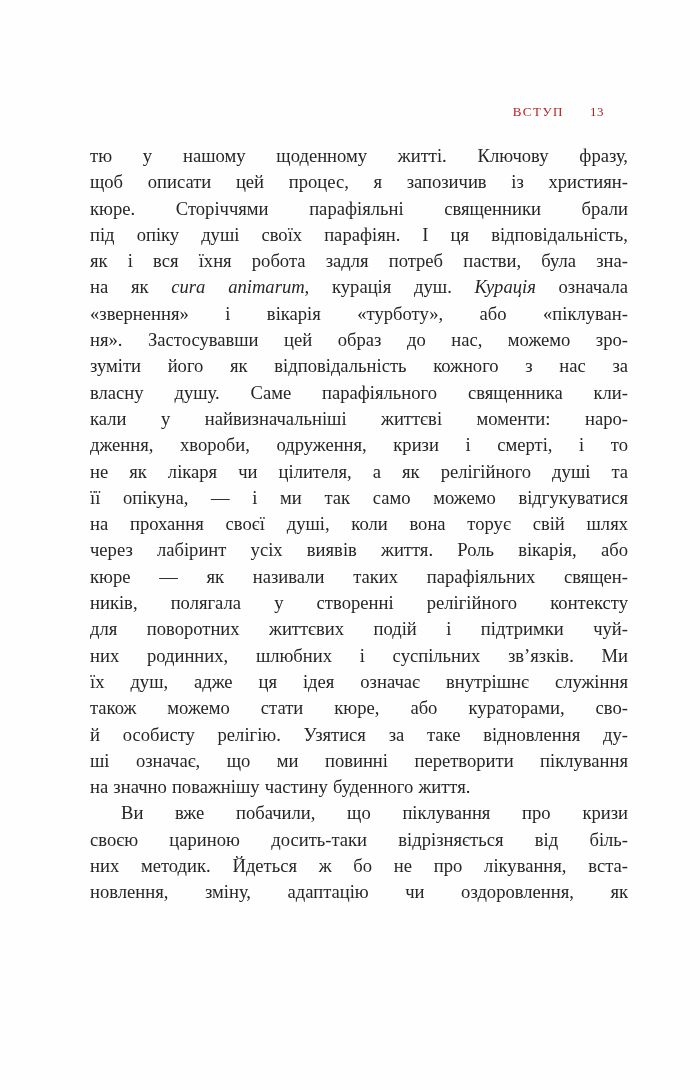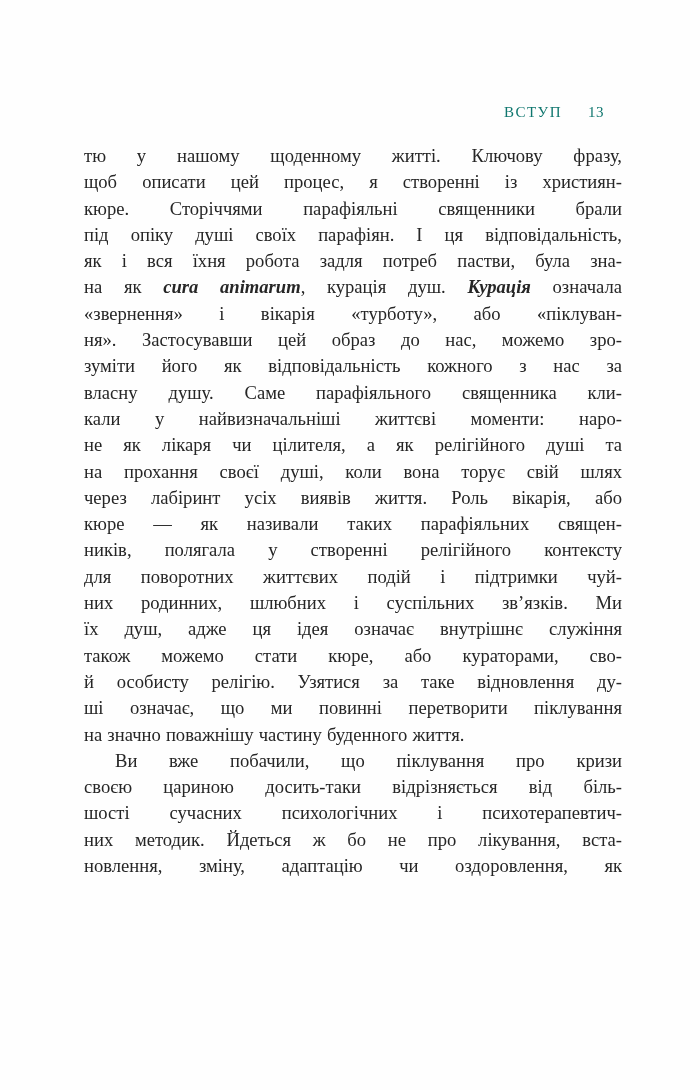--- a/index.html
+++ b/index.html
@@ -15,34 +15,34 @@
     font-family: "Liberation Serif", "DejaVu Serif", serif;
     color: #262626;
     overflow: hidden;
   }
   .running-head {
     position: absolute;
     top: 104px;
     left: 82px;
     width: 522px;
     text-align: right;
-    font-size: 15px;
-    color: #0f766e;
+    font-size: 13px;
+    color: #b91c1c;
     letter-spacing: 1.5px;
   }
   .running-head .section {
     margin-right: 26px;
   }
   .running-head .folio {
     letter-spacing: 0.5px;
   }
   .body-block {
     position: absolute;
     top: 143px;
-    left: 84px;
+    left: 90px;
     width: 538px;
   }
   .paragraph {
     margin: 0;
   }
   .line {
     font-size: 18.6px;
     line-height: 26.3px;
     text-align: justify;
     text-align-last: justify;
@@ -50,57 +50,57 @@
     word-spacing: 0.5px;
   }
   .line.last {
     text-align-last: left;
   }
   .line.indent {
     text-indent: 31px;
   }
   .italic {
     font-style: italic;
-    font-weight: bold;
   }
 </style>
 </head>
 <body>
 
 <div class="page">
   <div class="running-head">
     <span class="section">ВСТУП</span><span class="folio">13</span>
   </div>
   <div class="body-block">
       <div class="paragraph">
         <div class="line"><span>тю у нашому щоденному житті. Ключову фразу,</span></div>
-        <div class="line"><span>щоб описати цей процес, я створенні із християн-</span></div>
+        <div class="line"><span>щоб описати цей процес, я запозичив із християн-</span></div>
         <div class="line"><span>кюре. Сторіччями парафіяльні священники брали</span></div>
         <div class="line"><span>під опіку душі своїх парафіян. І ця відповідальність,</span></div>
         <div class="line"><span>як і вся їхня робота задля потреб пастви, була зна-</span></div>
         <div class="line"><span>на як </span><span class="italic">cura animarum</span><span>, курація душ. </span><span class="italic">Курація</span><span> означала</span></div>
         <div class="line"><span>«звернення» і вікарія «турботу», або «піклуван-</span></div>
         <div class="line"><span>ня». Застосувавши цей образ до нас, можемо зро-</span></div>
         <div class="line"><span>зуміти його як відповідальність кожного з нас за</span></div>
         <div class="line"><span>власну душу. Саме парафіяльного священника кли-</span></div>
         <div class="line"><span>кали у найвизначальніші життєві моменти: наро-</span></div>
+        <div class="line"><span>дження, хвороби, одруження, кризи і смерті, і то</span></div>
         <div class="line"><span>не як лікаря чи цілителя, а як релігійного душі та</span></div>
+        <div class="line"><span>її опікуна, — і ми так само можемо відгукуватися</span></div>
         <div class="line"><span>на прохання своєї душі, коли вона торує свій шлях</span></div>
         <div class="line"><span>через лабіринт усіх виявів життя. Роль вікарія, або</span></div>
         <div class="line"><span>кюре — як називали таких парафіяльних священ-</span></div>
         <div class="line"><span>ників, полягала у створенні релігійного контексту</span></div>
         <div class="line"><span>для поворотних життєвих подій і підтримки чуй-</span></div>
         <div class="line"><span>них родинних, шлюбних і суспільних зв’язків. Ми</span></div>
         <div class="line"><span>їх душ, адже ця ідея означає внутрішнє служіння</span></div>
         <div class="line"><span>також можемо стати кюре, або кураторами, сво-</span></div>
         <div class="line"><span>й особисту релігію. Узятися за таке відновлення ду-</span></div>
         <div class="line"><span>ші означає, що ми повинні перетворити піклування</span></div>
         <div class="line last"><span>на значно поважнішу частину буденного життя.</span></div>
       </div>
       <div class="paragraph">
         <div class="line indent"><span>Ви вже побачили, що піклування про кризи</span></div>
         <div class="line"><span>своєю цариною досить-таки відрізняється від біль-</span></div>
-        <div class="line"><span>шості сучасних психологічних і психотерапевтич-</span></div>
         <div class="line"><span>них методик. Йдеться ж бо не про лікування, вста-</span></div>
         <div class="line"><span>новлення, зміну, адаптацію чи оздоровлення, як</span></div>
       </div>
     </div>
 </div>
 
 </body></html>

